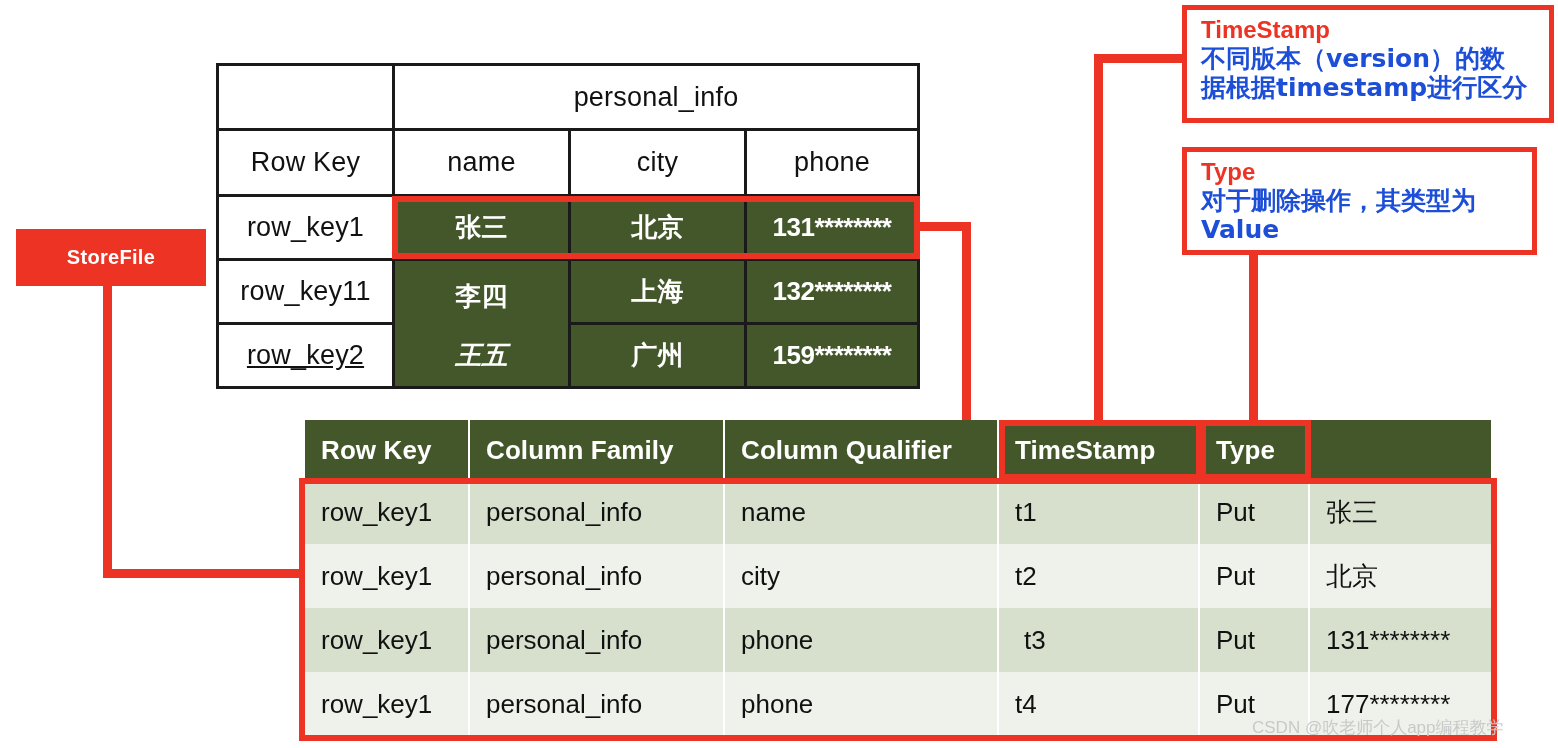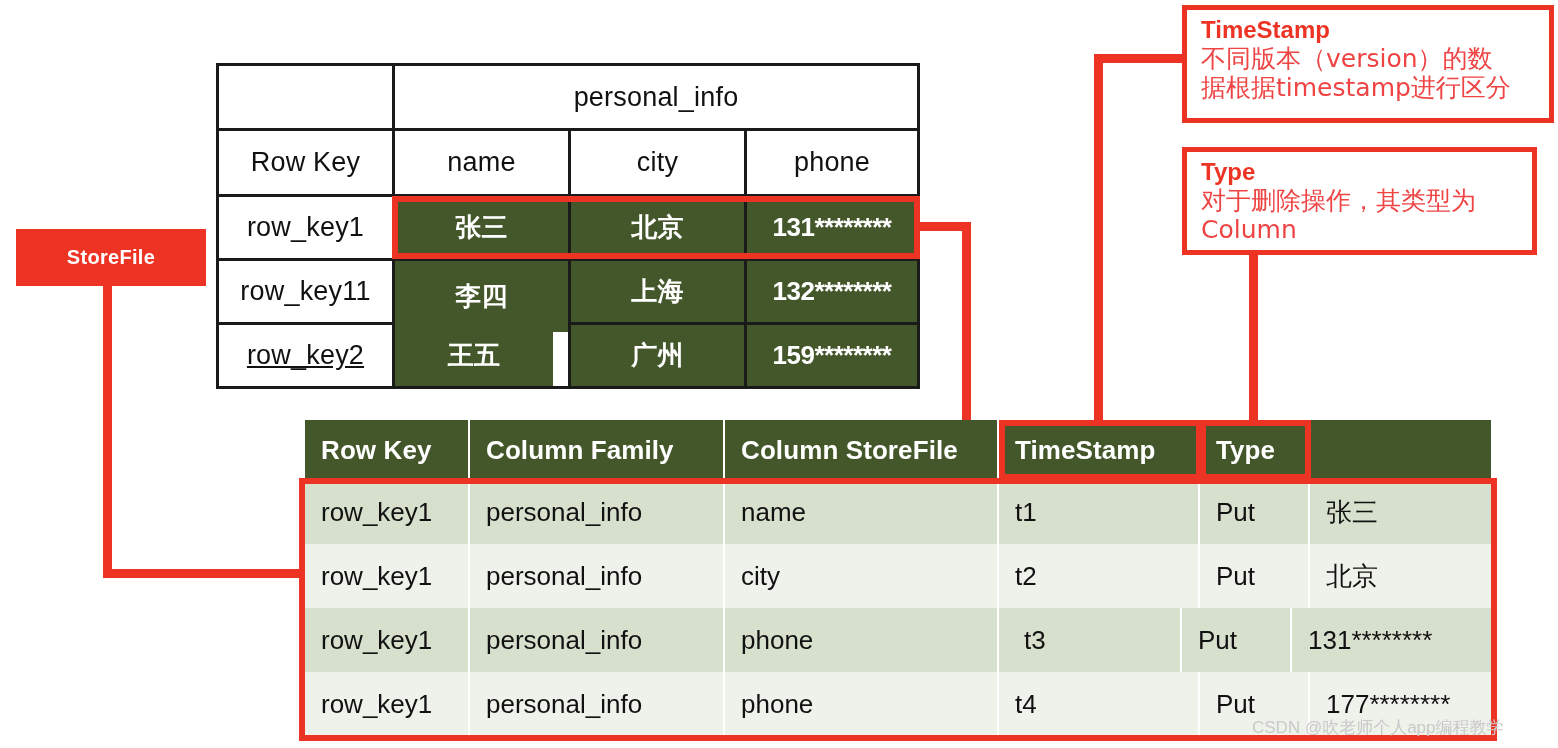--- a/index.html
+++ b/index.html
@@ -23,22 +23,22 @@
 
   
   #storefile-badge{left:16px;top:229px;width:190px;height:57px;
       background:#ed3324;display:flex;align-items:center;justify-content:center;}
   #storefile-badge span{color:#fff;font-weight:bold;font-size:20px;letter-spacing:.3px;}
 
   
   .callout{background:#fff;border:5px solid #ed3324;box-sizing:border-box;
            padding:7px 12px 8px 14px;}
   .callout .ctitle{color:#ed3324;font-weight:bold;font-size:24px;line-height:1.12;}
-  .callout .cbody{color:#ef4444;font-size:25px;line-height:1.18;
-                  font-family:"DejaVu Sans","Liberation Sans",sans-serif;}
+  .callout .cbody{color:#1d4ed8;font-size:25px;line-height:1.18;
+                  font-family:"DejaVu Sans","Liberation Sans",sans-serif;font-weight:bold;}
   #callout-timestamp{left:1182px;top:5px;width:372px;height:118px;}
   #callout-type{left:1182px;top:147px;width:355px;height:108px;}
 
   
   .rl{position:absolute;background:#ed3324;}
 
   
   #bottom-table{left:305px;top:420px;width:1186px;height:328px;}
   .bt-row{position:absolute;left:0;width:1186px;display:flex;}
   .bt-cell{box-sizing:border-box;display:flex;align-items:center;
@@ -91,21 +91,21 @@
     <div class="tt-cell tt-green" style="left:176px;top:131px;width:173px;height:61px;">张三</div>
     <div class="tt-cell tt-green" style="left:352px;top:131px;width:173px;height:61px;">北京</div>
     <div class="tt-cell tt-green num" style="left:528px;top:131px;width:170px;height:61px;">131********</div>
 
     <div class="tt-cell" style="left:0;top:195px;width:173px;height:61px;">row_key11</div>
     <div class="tt-cell tt-green" style="left:176px;top:195px;width:173px;height:71px;">李四</div>
     <div class="tt-cell tt-green" style="left:352px;top:195px;width:173px;height:61px;">上海</div>
     <div class="tt-cell tt-green num" style="left:528px;top:195px;width:170px;height:61px;">132********</div>
 
     <div class="tt-cell" style="left:0;top:259px;width:173px;height:61px;text-decoration:underline;">row_key2</div>
-    <div class="tt-cell tt-green" style="left:176px;top:259px;width:158px;height:61px;">王五</div>
+    <div class="tt-cell tt-green" style="left:176px;top:259px;width:173px;height:61px;font-style:italic;">王五</div>
     <div class="tt-cell tt-green" style="left:352px;top:259px;width:173px;height:61px;">广州</div>
     <div class="tt-cell tt-green num" style="left:528px;top:259px;width:170px;height:61px;text-align:center;">159********</div>
   </div>
 
   <div id="storefile-badge" class="abs">
     <span>StoreFile</span>
   </div>
 
   <div class="rl" style="left:103px;top:286px;width:9px;height:292px;"></div>
   <div class="rl" style="left:103px;top:569px;width:205px;height:9px;"></div>
@@ -120,29 +120,29 @@
 
   <div id="callout-timestamp" class="callout abs">
     <div class="ctitle">TimeStamp</div>
     <div class="cbody">不同版本（version）的数</div>
     <div class="cbody">据根据timestamp进行区分</div>
   </div>
 
   <div id="callout-type" class="callout abs">
     <div class="ctitle">Type</div>
     <div class="cbody">对于删除操作，其类型为</div>
-    <div class="cbody">Column</div>
+    <div class="cbody">Value</div>
   </div>
 
   <div id="bottom-table" class="abs">
 
     <div class="bt-row bt-head" style="top:0;height:60px;">
       <div class="bt-cell" style="width:165px;">Row Key</div>
       <div class="bt-cell" style="width:255px;">Column Family</div>
-      <div class="bt-cell" style="width:274px;">Column StoreFile</div>
+      <div class="bt-cell" style="width:274px;">Column Qualifier</div>
       <div class="bt-cell" style="width:201px;">TimeStamp</div>
       <div class="bt-cell" style="width:110px;">Type</div>
     </div>
 
     <div class="bt-row bt-alt0" style="top:60px;height:64px;">
       <div class="bt-cell" style="width:165px;">row_key1</div>
       <div class="bt-cell" style="width:255px;">personal_info</div>
       <div class="bt-cell" style="width:274px;">name</div>
       <div class="bt-cell" style="width:201px;">t1</div>
       <div class="bt-cell" style="width:110px;">Put</div>
@@ -155,21 +155,21 @@
       <div class="bt-cell" style="width:274px;">city</div>
       <div class="bt-cell" style="width:201px;">t2</div>
       <div class="bt-cell" style="width:110px;">Put</div>
       <div class="bt-cell" style="width:181px;border-right:none;">北京</div>
     </div>
 
     <div class="bt-row bt-alt0" style="top:188px;height:64px;">
       <div class="bt-cell" style="width:165px;">row_key1</div>
       <div class="bt-cell" style="width:255px;">personal_info</div>
       <div class="bt-cell" style="width:274px;">phone</div>
-      <div class="bt-cell" style="width:183px;padding-left:25px;">t3</div>
+      <div class="bt-cell" style="width:201px;padding-left:25px;">t3</div>
       <div class="bt-cell" style="width:110px;">Put</div>
       <div class="bt-cell" style="width:181px;border-right:none;">131********</div>
     </div>
 
     <div class="bt-row bt-alt1" style="top:252px;height:64px;">
       <div class="bt-cell" style="width:165px;">row_key1</div>
       <div class="bt-cell" style="width:255px;">personal_info</div>
       <div class="bt-cell" style="width:274px;">phone</div>
       <div class="bt-cell" style="width:201px;">t4</div>
       <div class="bt-cell" style="width:110px;">Put</div>

